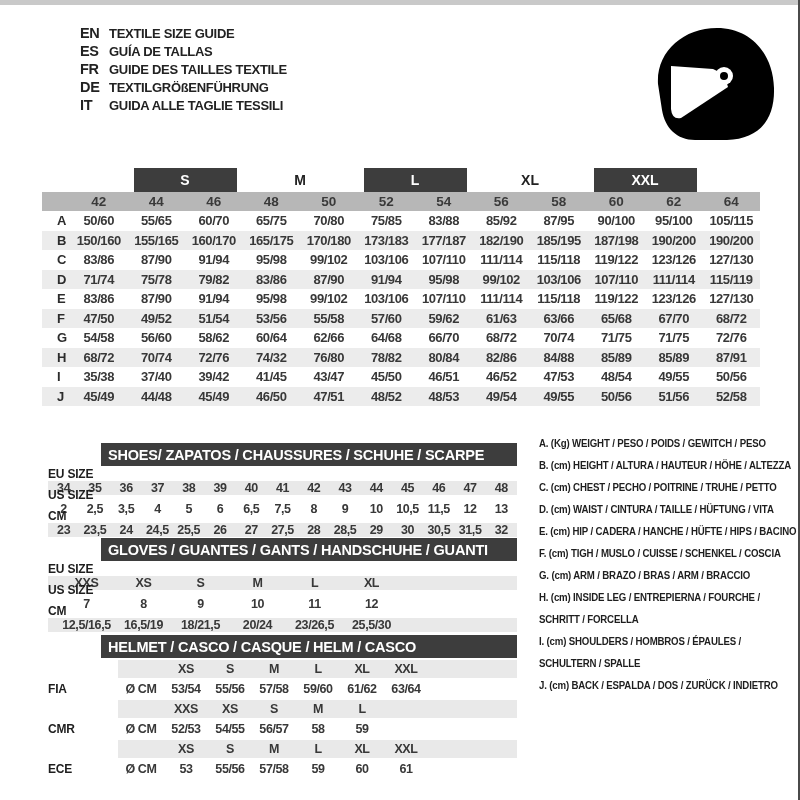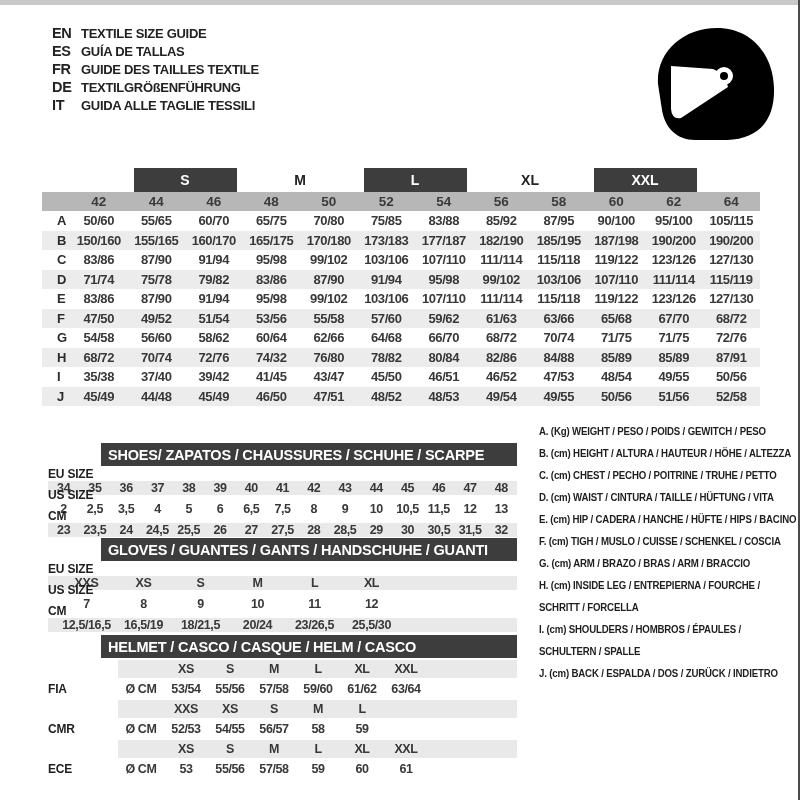--- a/index.html
+++ b/index.html
@@ -6,21 +6,21 @@
   body{
     width:800px;height:800px;position:relative;background:#ffffff;
     font-family:"Liberation Sans", sans-serif;color:#222;overflow:hidden;
   }
   .top-strip{position:absolute;top:0;left:0;width:800px;height:5px;background:#c9c9c9;}
   .right-strip{position:absolute;top:0;right:0;width:2px;height:800px;background:#4a4a4a;}
 
   
   .lang-block{position:absolute;left:52px;top:24px;}
   .lang-row{display:flex;height:18px;align-items:center;}
-  .lang-code{width:29px;font-weight:bold;font-size:14.5px;letter-spacing:-0.3px;}
+  .lang-code{width:29px;font-weight:bold;font-size:14.5px;letter-spacing:-0.3px;margin-left:28px;}
   .lang-title{font-weight:bold;font-size:13px;letter-spacing:-0.3px;white-space:nowrap;}
 
   .helmet-icon{position:absolute;left:655px;top:26px;}
 
   
   .main-table{position:absolute;left:42px;top:168px;width:718px;}
   .m-grid{display:grid;grid-template-columns:28px repeat(12,1fr);}
   .group-row{height:24px;}
   .group-box{display:flex;align-items:center;justify-content:center;
     font-weight:bold;font-size:14px;margin:0 6px;color:#222;}
@@ -49,21 +49,21 @@
     font-weight:bold;font-size:12px;color:#1e1e1e;letter-spacing:-0.2px;}
   .sub-cells{flex:1;display:grid;}
   .sub-cells.shaded{background:#e9e9e9;}
   .shoes-grid{grid-template-columns:repeat(15,1fr);}
   .gloves-grid{grid-template-columns:10px repeat(6,57px) 1fr;}
   .helm-grid{grid-template-columns:46px repeat(6,44px) 1fr;}
   .sub-cell{display:flex;align-items:center;justify-content:center;
     font-weight:bold;font-size:12.5px;color:#383838;letter-spacing:-0.4px;white-space:nowrap;}
 
   
-  .legend{position:absolute;left:539px;top:420px;width:256px;}
+  .legend{position:absolute;left:539px;top:432px;width:256px;}
   .legend-line{font-weight:bold;font-size:11.5px;line-height:22px;white-space:nowrap;
     transform:scaleX(0.84);transform-origin:left center;color:#1e1e1e;letter-spacing:-0.2px;}
 </style>
 </head>
 <body>
 
 <div class="top-strip"></div>
 <div class="right-strip"></div>
 
 <header>

